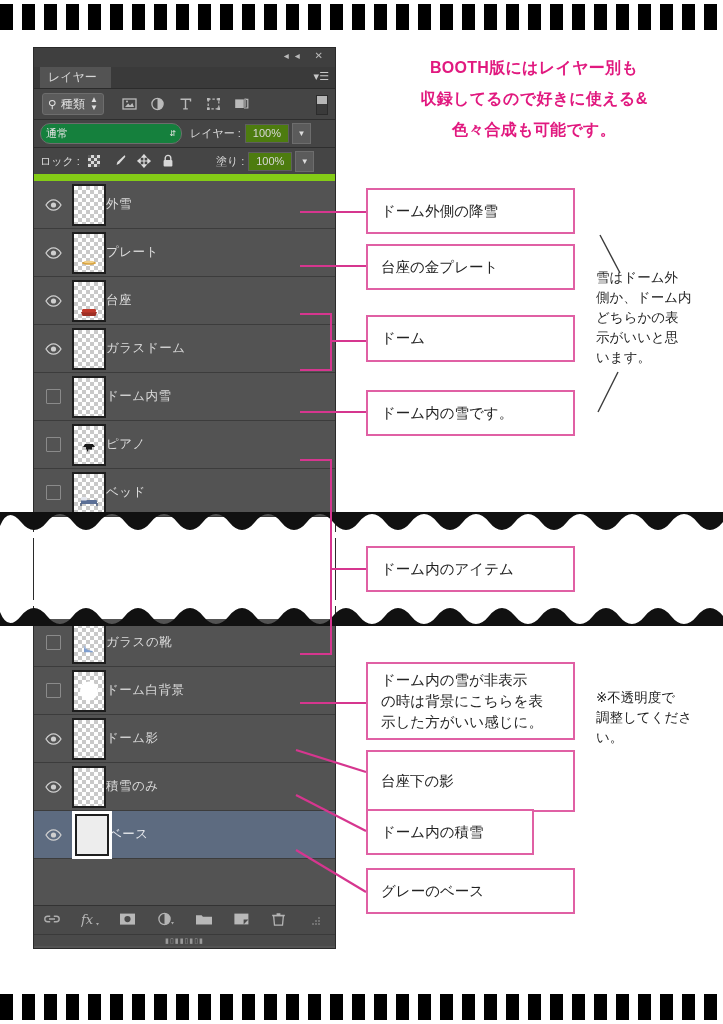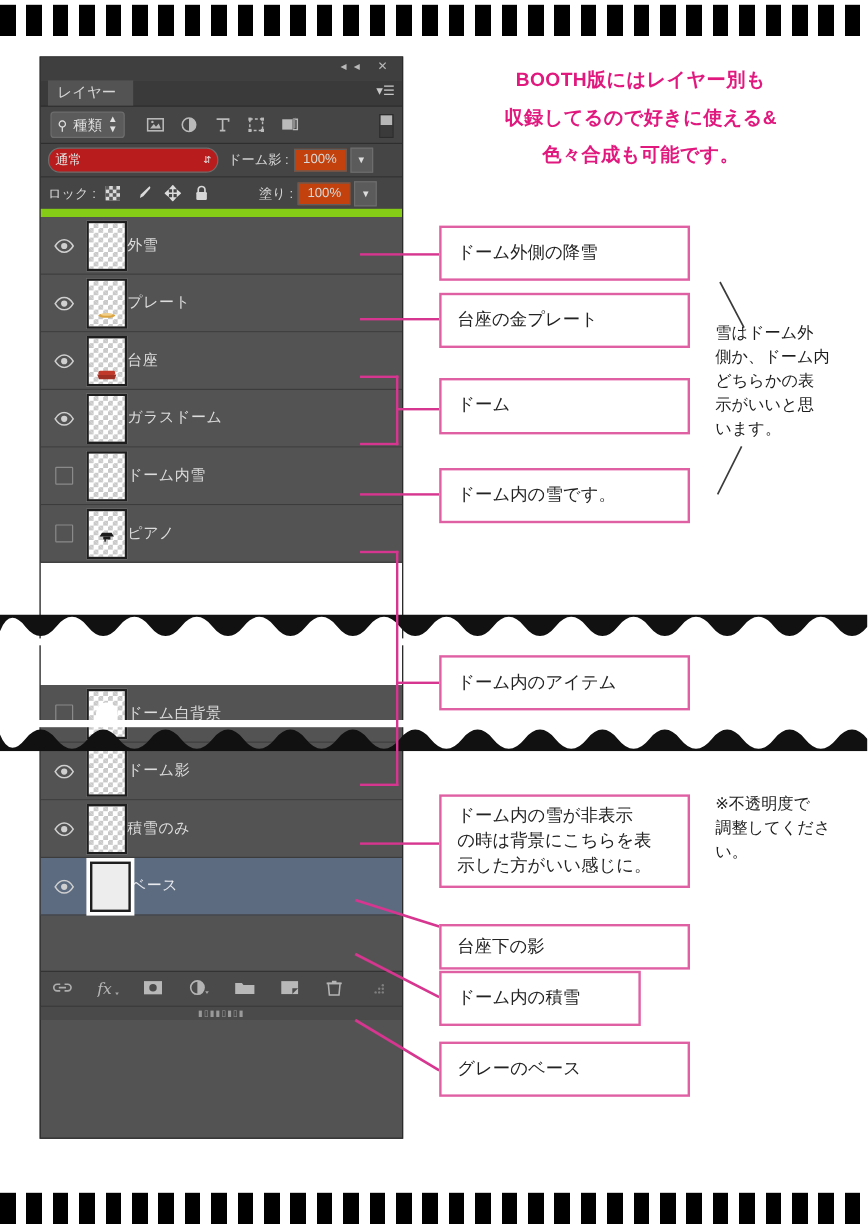--- a/index.html
+++ b/index.html
@@ -57,28 +57,28 @@
   .kind-swatch{
     position:absolute;right:7px;top:6px;width:10px;height:18px;
     background:linear-gradient(to bottom,#b6b6b6 0 45%,#3a3a3a 45% 100%);
     border:1px solid #2c2c2c;
   }
   .ps-moderow{
     height:27px;background:#454545;display:flex;align-items:center;
     padding:0 6px;border-bottom:1px solid #2e2e2e;
   }
   .mode-select{
-    width:130px;height:19px;background:#b91c1c;border:1px solid #6d6d6d;border-radius:10px;
+    width:130px;height:19px;background:#15803d;border:1px solid #6d6d6d;border-radius:10px;
     display:flex;align-items:center;justify-content:space-between;padding:0 5px;
     color:#e4e4e4;font-size:11px;
   }
   .mode-select .spin{font-size:8px;}
   .lbl{color:#d9d9d9;font-size:11px;margin-left:8px;white-space:nowrap;}
   .numfield{
-    background:#c2410c;border:1px solid #5e5e5e;color:#d8d8d8;font-size:11px;
+    background:#4d7c0f;border:1px solid #5e5e5e;color:#d8d8d8;font-size:11px;
     height:17px;line-height:17px;padding:0 4px;margin-left:4px;text-align:center;min-width:34px;
   }
   .drop-btn{
     width:17px;height:19px;background:#5b5b5b;border:1px solid #6d6d6d;
     margin-left:3px;color:#ddd;font-size:8px;text-align:center;line-height:19px;
   }
   .ps-lockrow{
     height:26px;background:#454545;display:flex;align-items:center;
     padding:0 6px;border-bottom:7px solid #84cc16;
   }
@@ -216,21 +216,21 @@
       </span>
     </div>
     <div class="kind-swatch"></div>
   </div>
 
   <div class="ps-moderow">
     <div class="mode-select">
       <span>通常</span>
       <span class="spin">⇵</span>
     </div>
-    <span class="lbl">ドーム影 :</span>
+    <span class="lbl">レイヤー :</span>
     <span class="numfield">100%</span>
     <span class="drop-btn">▼</span>
   </div>
 
   <div class="ps-lockrow">
     <span class="lbl" style="margin-left:0">ロック :</span>
     <span class="lock-icons">
       <span class="lk">
         <svg width="14" height="14" viewBox="0 0 14 14">
             <rect x="1" y="1" width="12" height="12" fill="#d9d9d9"></rect>
@@ -338,25 +338,51 @@
         </div>
         <div class="thumb">
           <svg class="art" width="30" height="38" viewBox="0 0 30 38">
             <path d="M11 18h8l2 3h-12z" fill="#1b1b1b"></path>
             <rect x="12" y="21" width="6" height="2.6" fill="#1b1b1b"></rect>
             <rect x="13" y="23" width="1.2" height="2.4" fill="#1b1b1b"></rect>
           </svg>
         </div>
         <div class="layer-name">ピアノ</div>
       </div>
+      <div class="layer-row">
+        <div class="eye-cell">
+          <span class="eye-off"></span>
+        </div>
+        <div class="thumb">
+          <svg class="art" width="30" height="38" viewBox="0 0 30 38">
+            <rect x="7" y="26" width="16" height="4" rx="1" fill="#5b6f96"></rect>
+            <rect x="7" y="23" width="6" height="3.4" rx="1" fill="#e3e6ee"></rect>
+            <rect x="6.2" y="29" width="1.6" height="3" fill="#4a5a79"></rect>
+            <rect x="22.2" y="29" width="1.6" height="3" fill="#4a5a79"></rect>
+          </svg>
+        </div>
+        <div class="layer-name">ベッド</div>
+      </div>
     </div>
 
   <div style="height:102px;background:#ffffff"></div>
 
   <div class="layer-list" id="layer-list-bottom">
+      <div class="layer-row">
+        <div class="eye-cell">
+          <span class="eye-off"></span>
+        </div>
+        <div class="thumb">
+          <svg class="art" width="30" height="38" viewBox="0 0 30 38">
+            <path d="M10 24c2 0 3 2 6 2.6 2 .4 3 .6 3 1.6h-9z" fill="#7f9fd0"></path>
+            <path d="M10 22l1.5 2.5" stroke="#9fb8e0" stroke-width="1.2"></path>
+          </svg>
+        </div>
+        <div class="layer-name">ガラスの靴</div>
+      </div>
       <div class="layer-row">
         <div class="eye-cell">
           <span class="eye-off"></span>
         </div>
         <div class="thumb">
           <svg class="art" width="30" height="38" viewBox="0 0 30 38">
             <ellipse cx="15" cy="19" rx="9" ry="9.5" fill="#ffffff"></ellipse>
           </svg>
         </div>
         <div class="layer-name">ドーム白背景</div>
@@ -536,24 +562,24 @@
 </div>
 
 <div class="callout" style="left:366px;top:188px;width:209px;height:46px;">ドーム外側の降雪</div>
 <div class="callout" style="left:366px;top:244px;width:209px;height:46px;">台座の金プレート</div>
 <div class="callout" style="left:366px;top:315px;width:209px;height:47px;">ドーム</div>
 <div class="callout" style="left:366px;top:390px;width:209px;height:46px;">ドーム内の雪です。</div>
 <div class="callout" style="left:366px;top:546px;width:209px;height:46px;">ドーム内のアイテム</div>
 <div class="callout" style="left:366px;top:662px;width:209px;height:78px;white-space:pre-line;padding-right:8px;">ドーム内の雪が非表示
 の時は背景にこちらを表
 示した方がいい感じに。</div>
-<div class="callout" style="left:366px;top:750px;width:209px;height:38px;margin-top:20px;">台座下の影</div>
+<div class="callout" style="left:366px;top:750px;width:209px;height:62px;">台座下の影</div>
 <div class="callout" style="left:366px;top:809px;width:168px;height:46px;">ドーム内の積雪</div>
 <div class="callout" style="left:366px;top:868px;width:209px;height:46px;">グレーのベース</div>
 
 <div class="note" style="left:596px;top:268px;width:112px;white-space:pre-line;">雪はドーム外
 側か、ドーム内
 どちらかの表
 示がいいと思
 います。</div>
-<div class="note" style="left:596px;top:660px;width:112px;white-space:pre-line;">※不透明度で
+<div class="note" style="left:596px;top:688px;width:112px;white-space:pre-line;">※不透明度で
 調整してくださ
 い。</div>
 
 </body></html>

